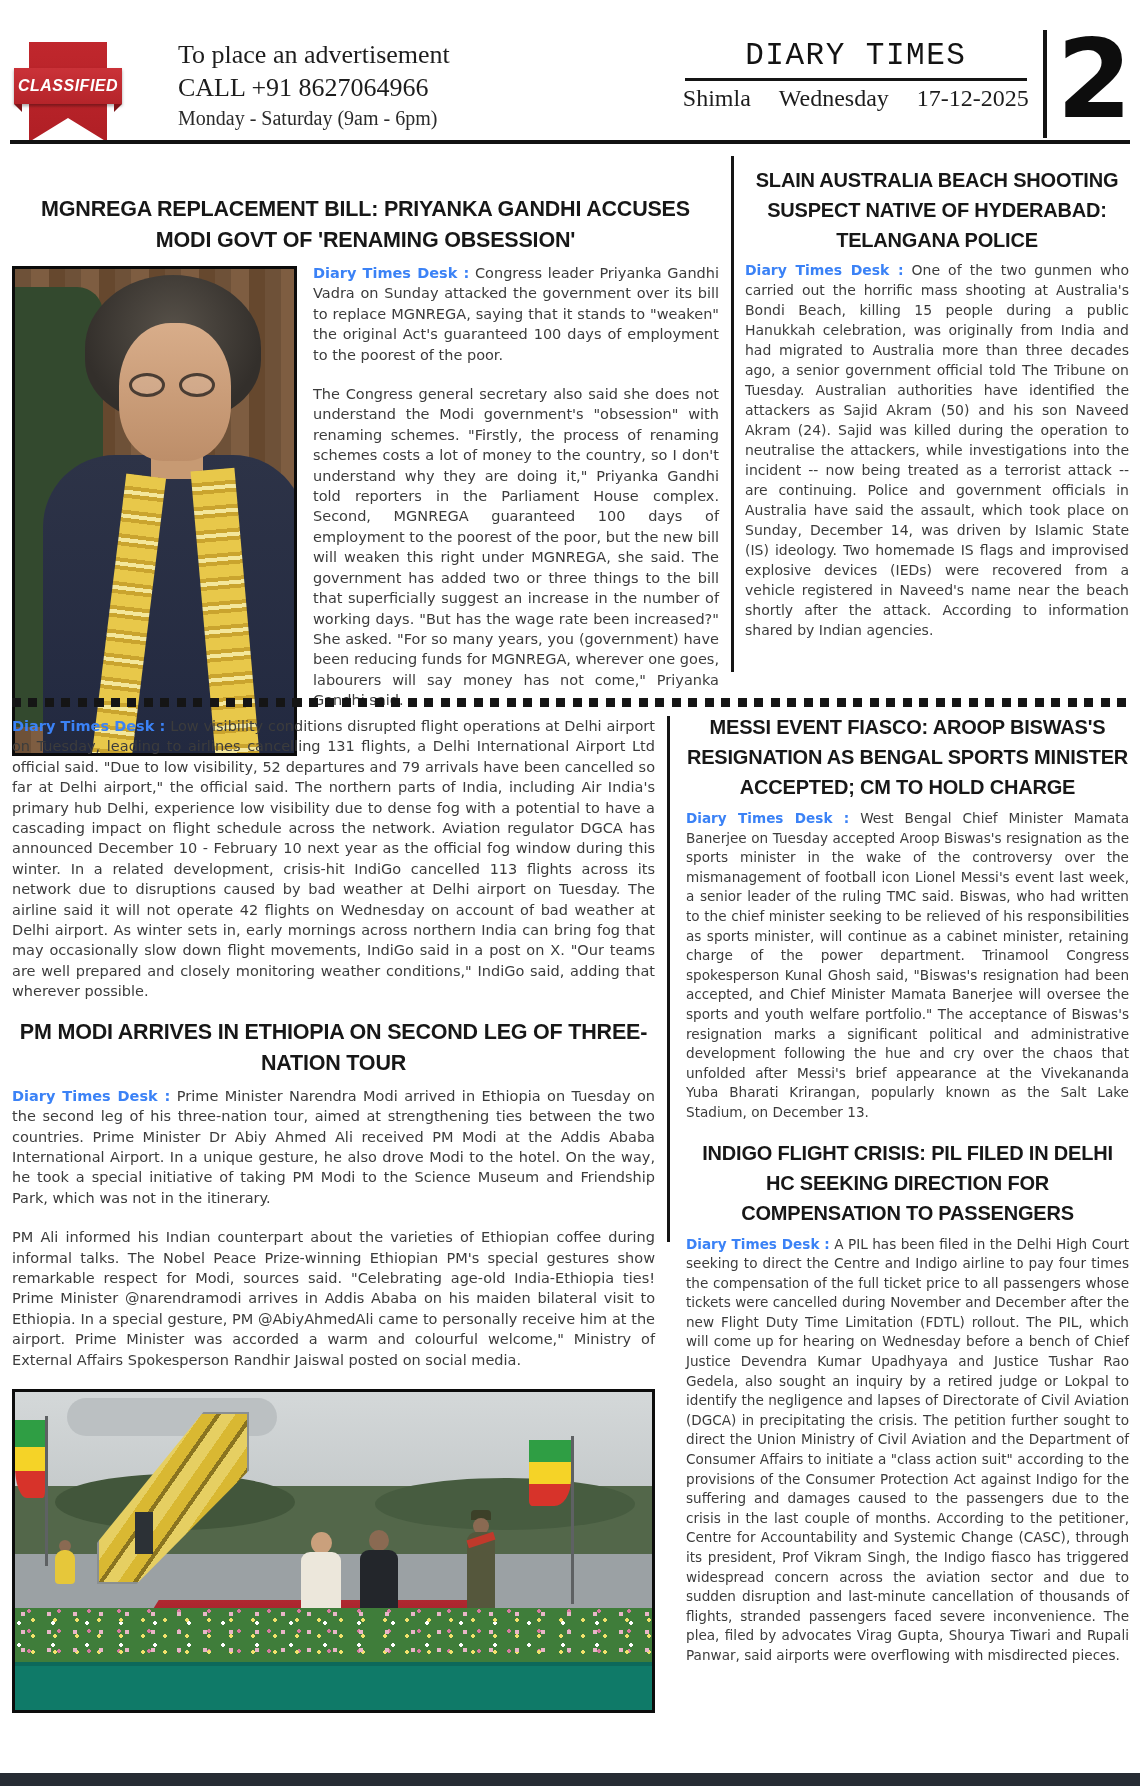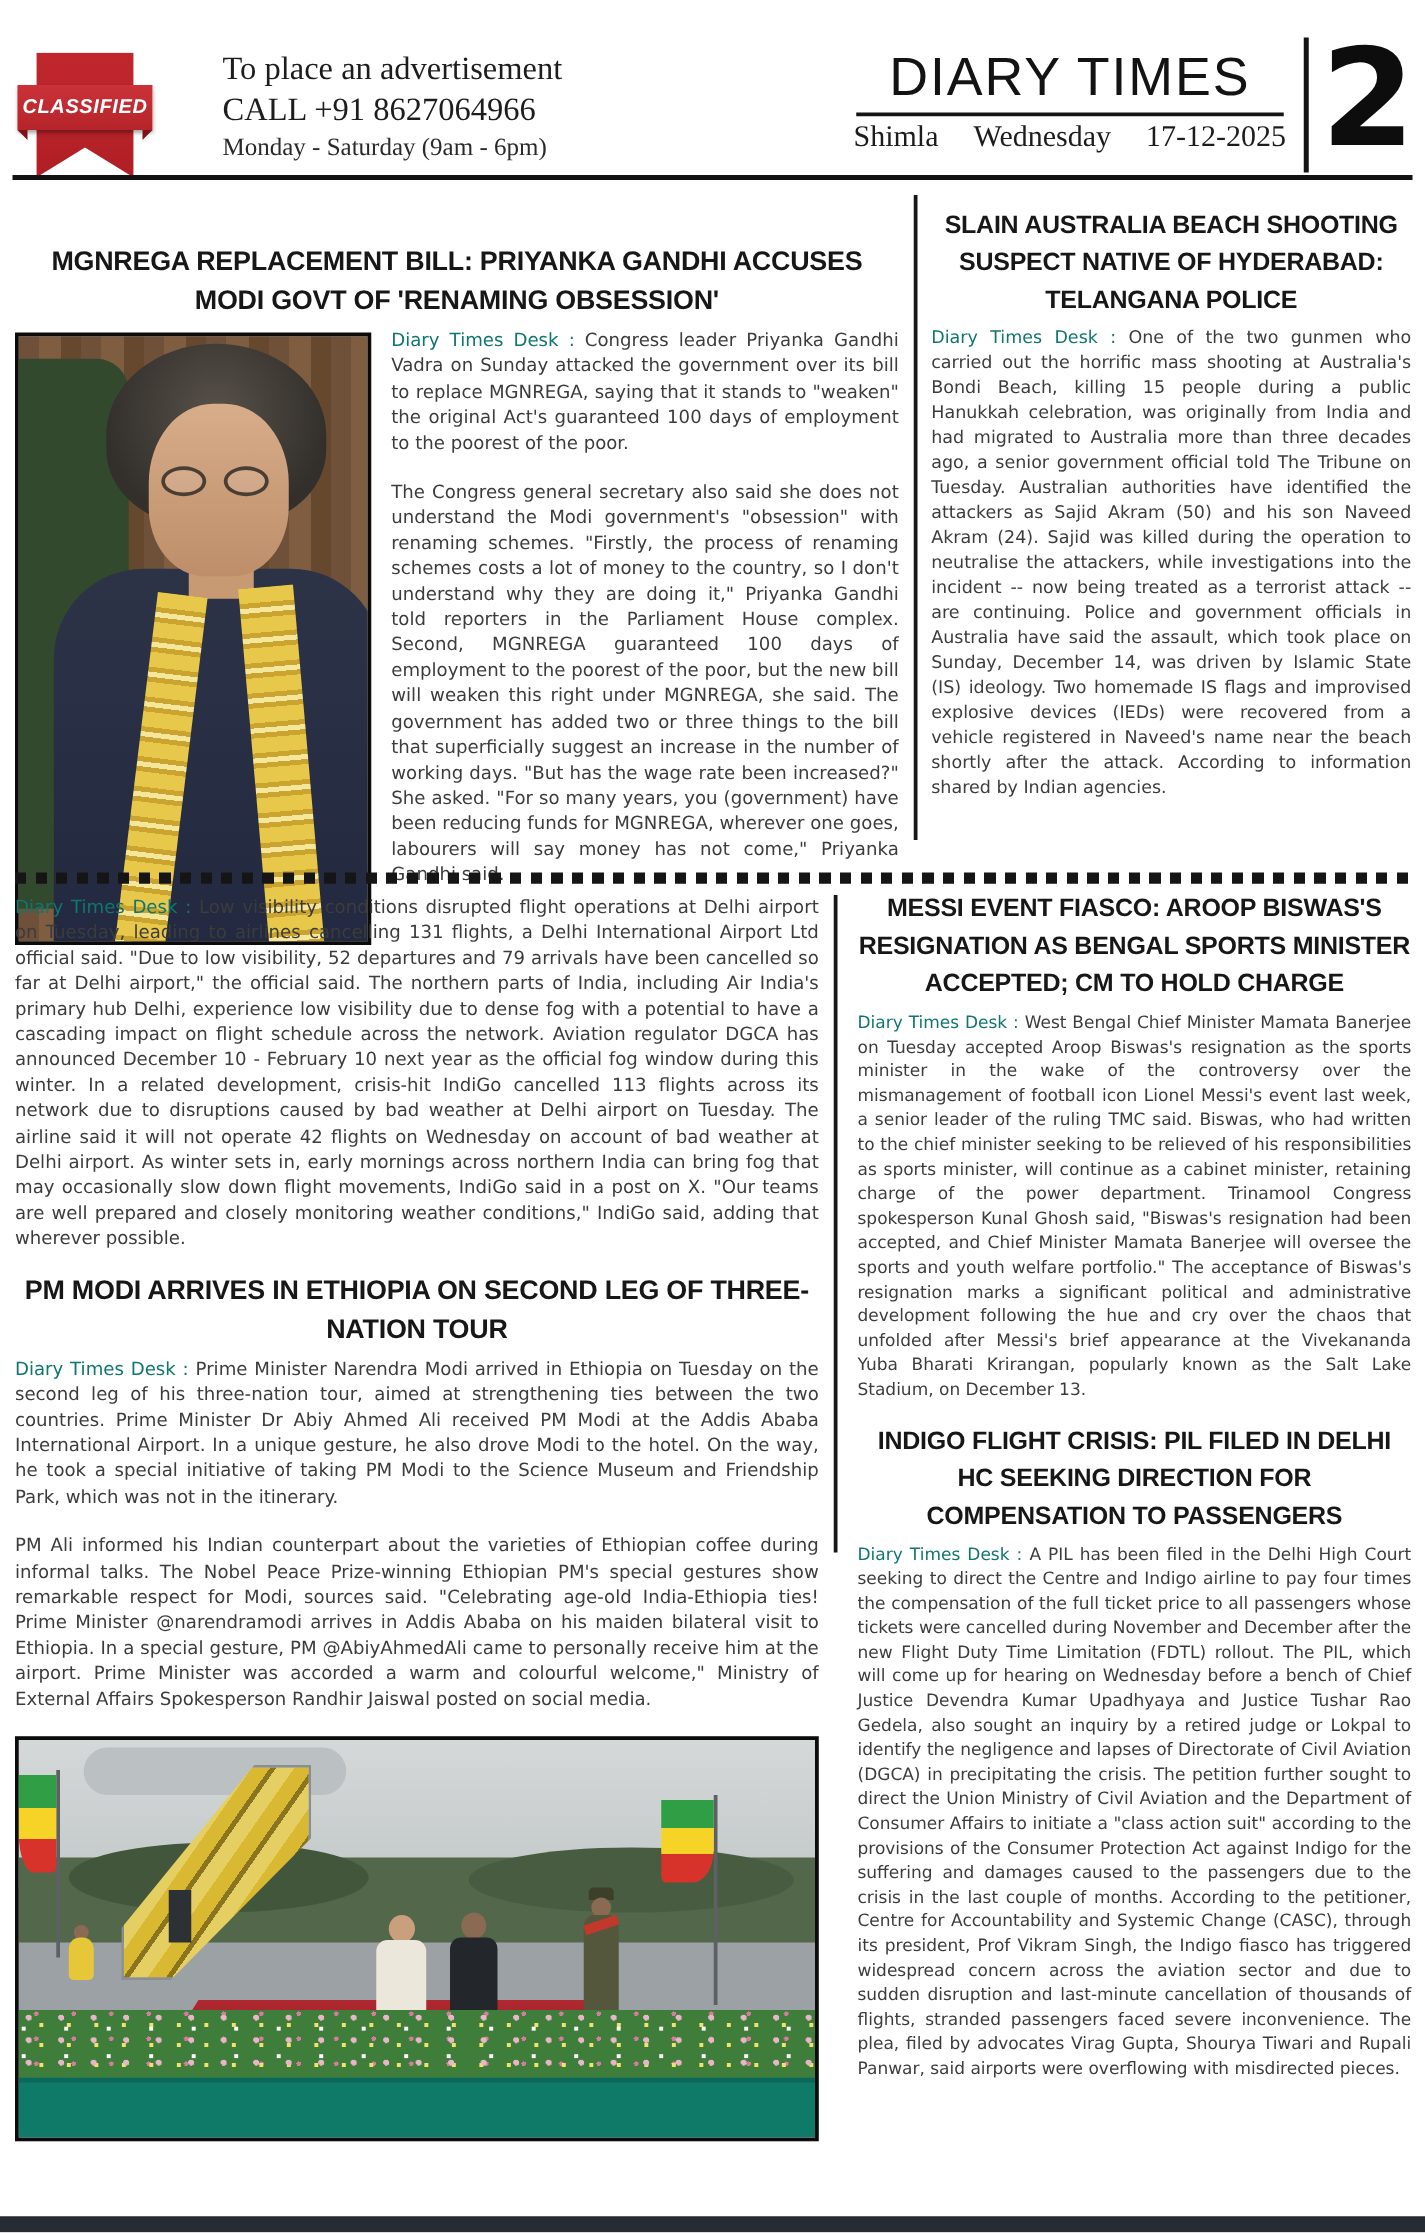--- a/index.html
+++ b/index.html
@@ -19,33 +19,33 @@
   .ribbon-band::before { left:0; border-width:0 8px 8px 0; border-color:transparent #7d1317 transparent transparent; }
   .ribbon-band::after { right:0; border-width:8px 8px 0 0; border-color:#7d1317 transparent transparent transparent; }
   .ribbon-band span { color:#fff; font-family:"Liberation Sans", sans-serif; font-weight:bold;
     font-size:16px; letter-spacing:.5px;font-style:italic; }
   .ad-block { position:absolute; left:138px; top:40px; font-family:"Liberation Serif", serif; color:#1d1d1d;margin-left:40px; }
   .ad-line1 { font-size:26px; }
   .ad-line2 { font-size:26px; margin-top:3px; }
   .ad-line3 { font-size:20px; margin-top:4px; color:#2a2a2a; }
   .mast-right { position:absolute; right:8px; top:28px; display:flex; align-items:flex-start; }
   .title-block { text-align:center; padding-top:12px; }
-  .paper-name { font-family:Liberation Sans, sans-serif; font-size:43px; letter-spacing:1.5px; color:#131313; line-height:1.05; }
+  .paper-name { font-family:Liberation Mono, monospace; font-size:31px; letter-spacing:1.5px; color:#131313; line-height:1.05; }
   .title-rule { height:3px; background:#151515; margin:5px 2px 4px; }
   .dateline { display:flex; gap:28px; font-family:"Liberation Serif", serif; font-size:24px; color:#1c1c1c; }
   .pagenum-divider { width:4px; height:108px; background:#141414; margin:2px 10px 0 14px; }
   .page-num { font-family:"DejaVu Sans", sans-serif; font-weight:bold; font-size:108px; line-height:.96; color:#0d0d0d; }
   .top-rule { position:absolute; left:10px; right:10px; top:140px; height:4px; background:#121212; }
 
   
   h2.headline { font-family:"Liberation Sans", sans-serif; font-weight:700; letter-spacing:-.2px;
     color:#171717; text-align:center; font-size:21.5px; line-height:31px; margin-bottom:7px; }
   p.body { font-size:14.5px; line-height:20.4px; color:#3c3c3c; text-align:justify; margin-bottom:19px; }
   p.body:last-child { margin-bottom:0; }
-  p.body b.desk { color:#0f766e; font-weight:normal; }
+  p.body b.desk { color:#3b82f6; font-weight:bold; }
 
   .sec-mgnrega { position:absolute; left:12px; top:150px; width:707px;margin-top:44px; }
   .sec-australia { position:absolute; left:745px; top:150px; width:384px; }
   .sec-australia h2.headline { font-size:20px; line-height:30px; margin-bottom:5px; }
   .sec-australia p.body { font-size:14px; line-height:20px; }
 
   .vdiv { position:absolute; width:3px; background:#161616; }
   .vdiv-top { left:731px; top:156px; height:516px; }
   .vdiv-mid { left:667px; top:716px; height:526px; }
 

